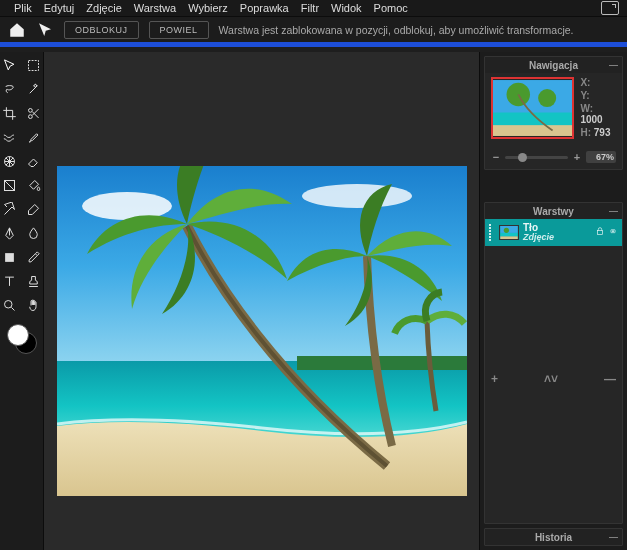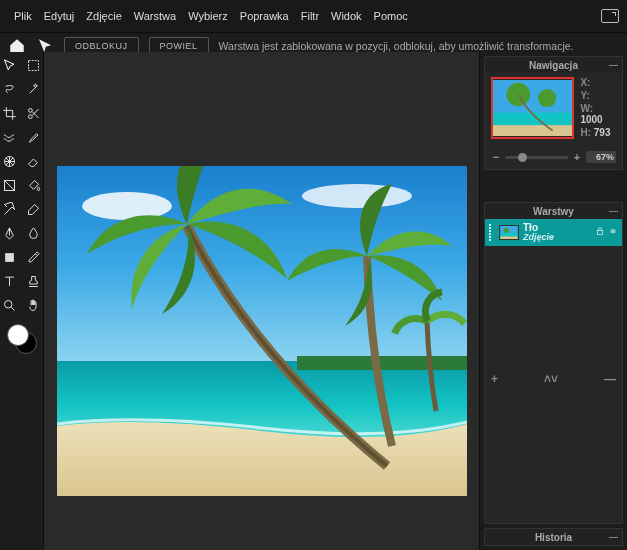--- a/index.html
+++ b/index.html
@@ -11,21 +11,21 @@
     color: #ccc;
     overflow: hidden;
     position: relative;
   }
   
   .menubar {
     height: 14px;
     background: #191919;
     display: flex;
     align-items: center;
-    padding: 16px 8px;
+    padding: 8px 8px;
     border-bottom: 1px solid #0c0c0c;
     text-align: right;
   }
   .menubar .mi { padding: 0 6px; color: #ddd; cursor: pointer; }
   .menubar .spacer { flex: 1; }
   .fullscreen-icn { width: 18px; height: 14px; border: 1.5px solid #bbb; border-radius: 2px; position: relative; }
   .fullscreen-icn:after { content:""; position:absolute; right:2px; top:2px; width:3px; height:3px; border-top:1.5px solid #bbb; border-right:1.5px solid #bbb; }
   
   .optionsbar {
     height: 30px;

